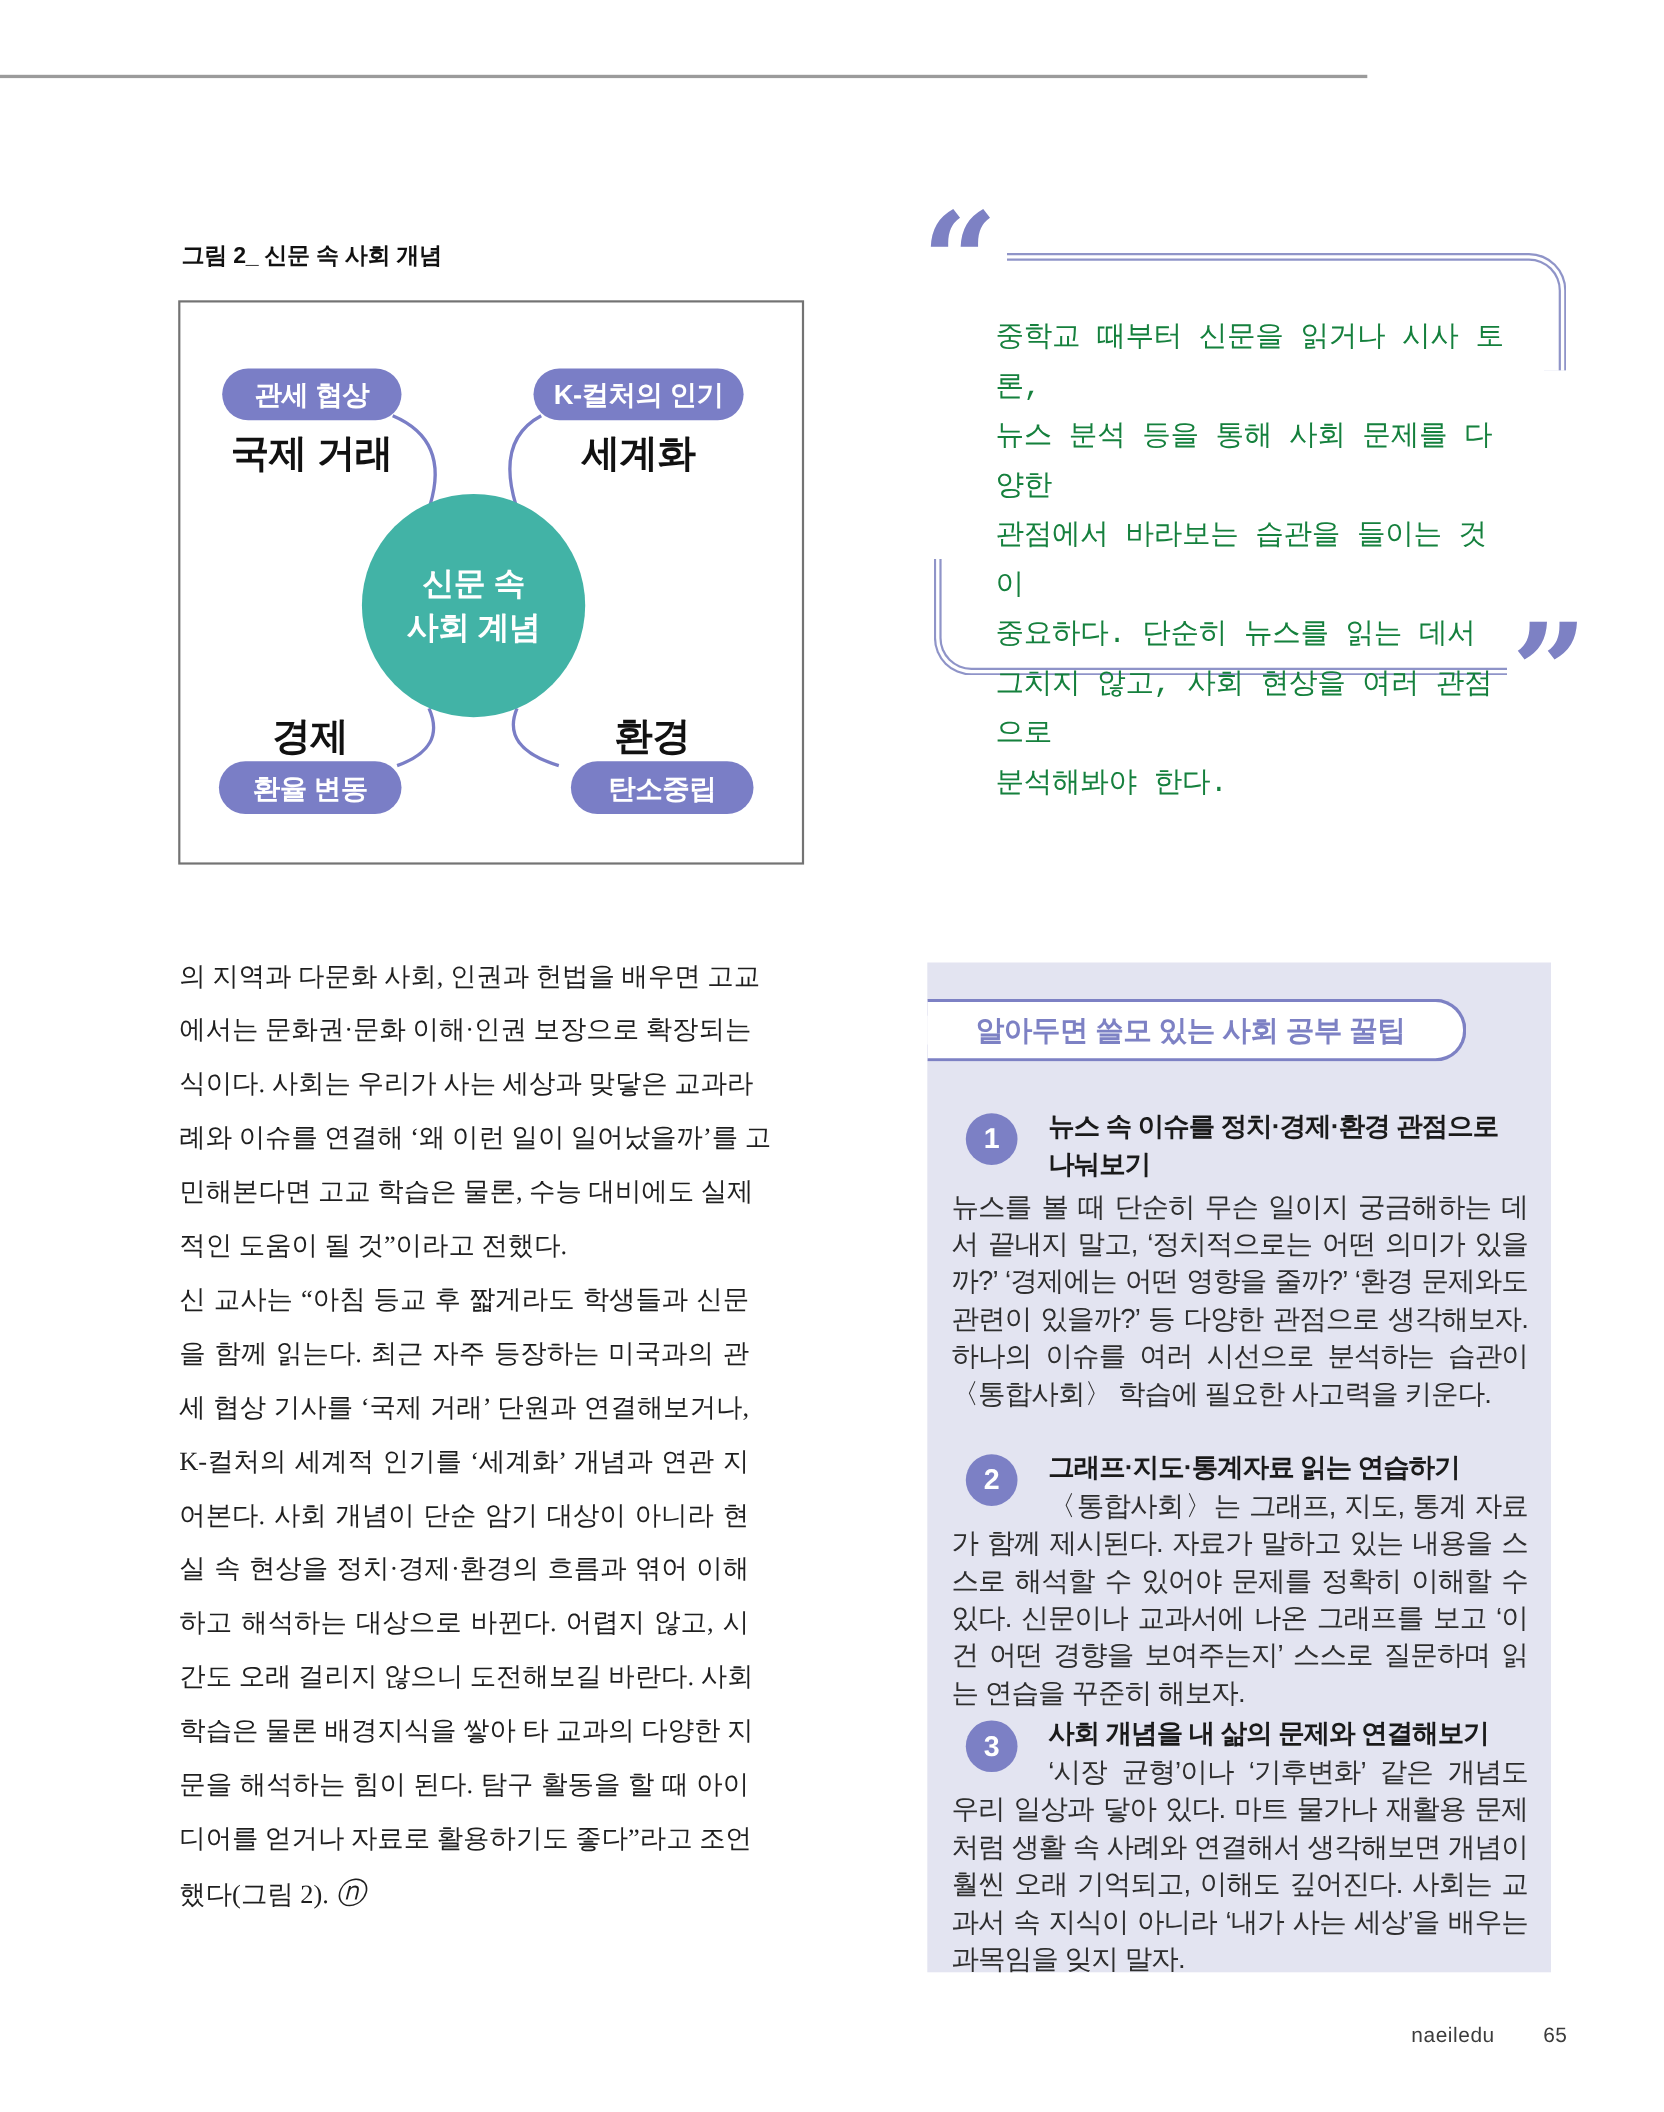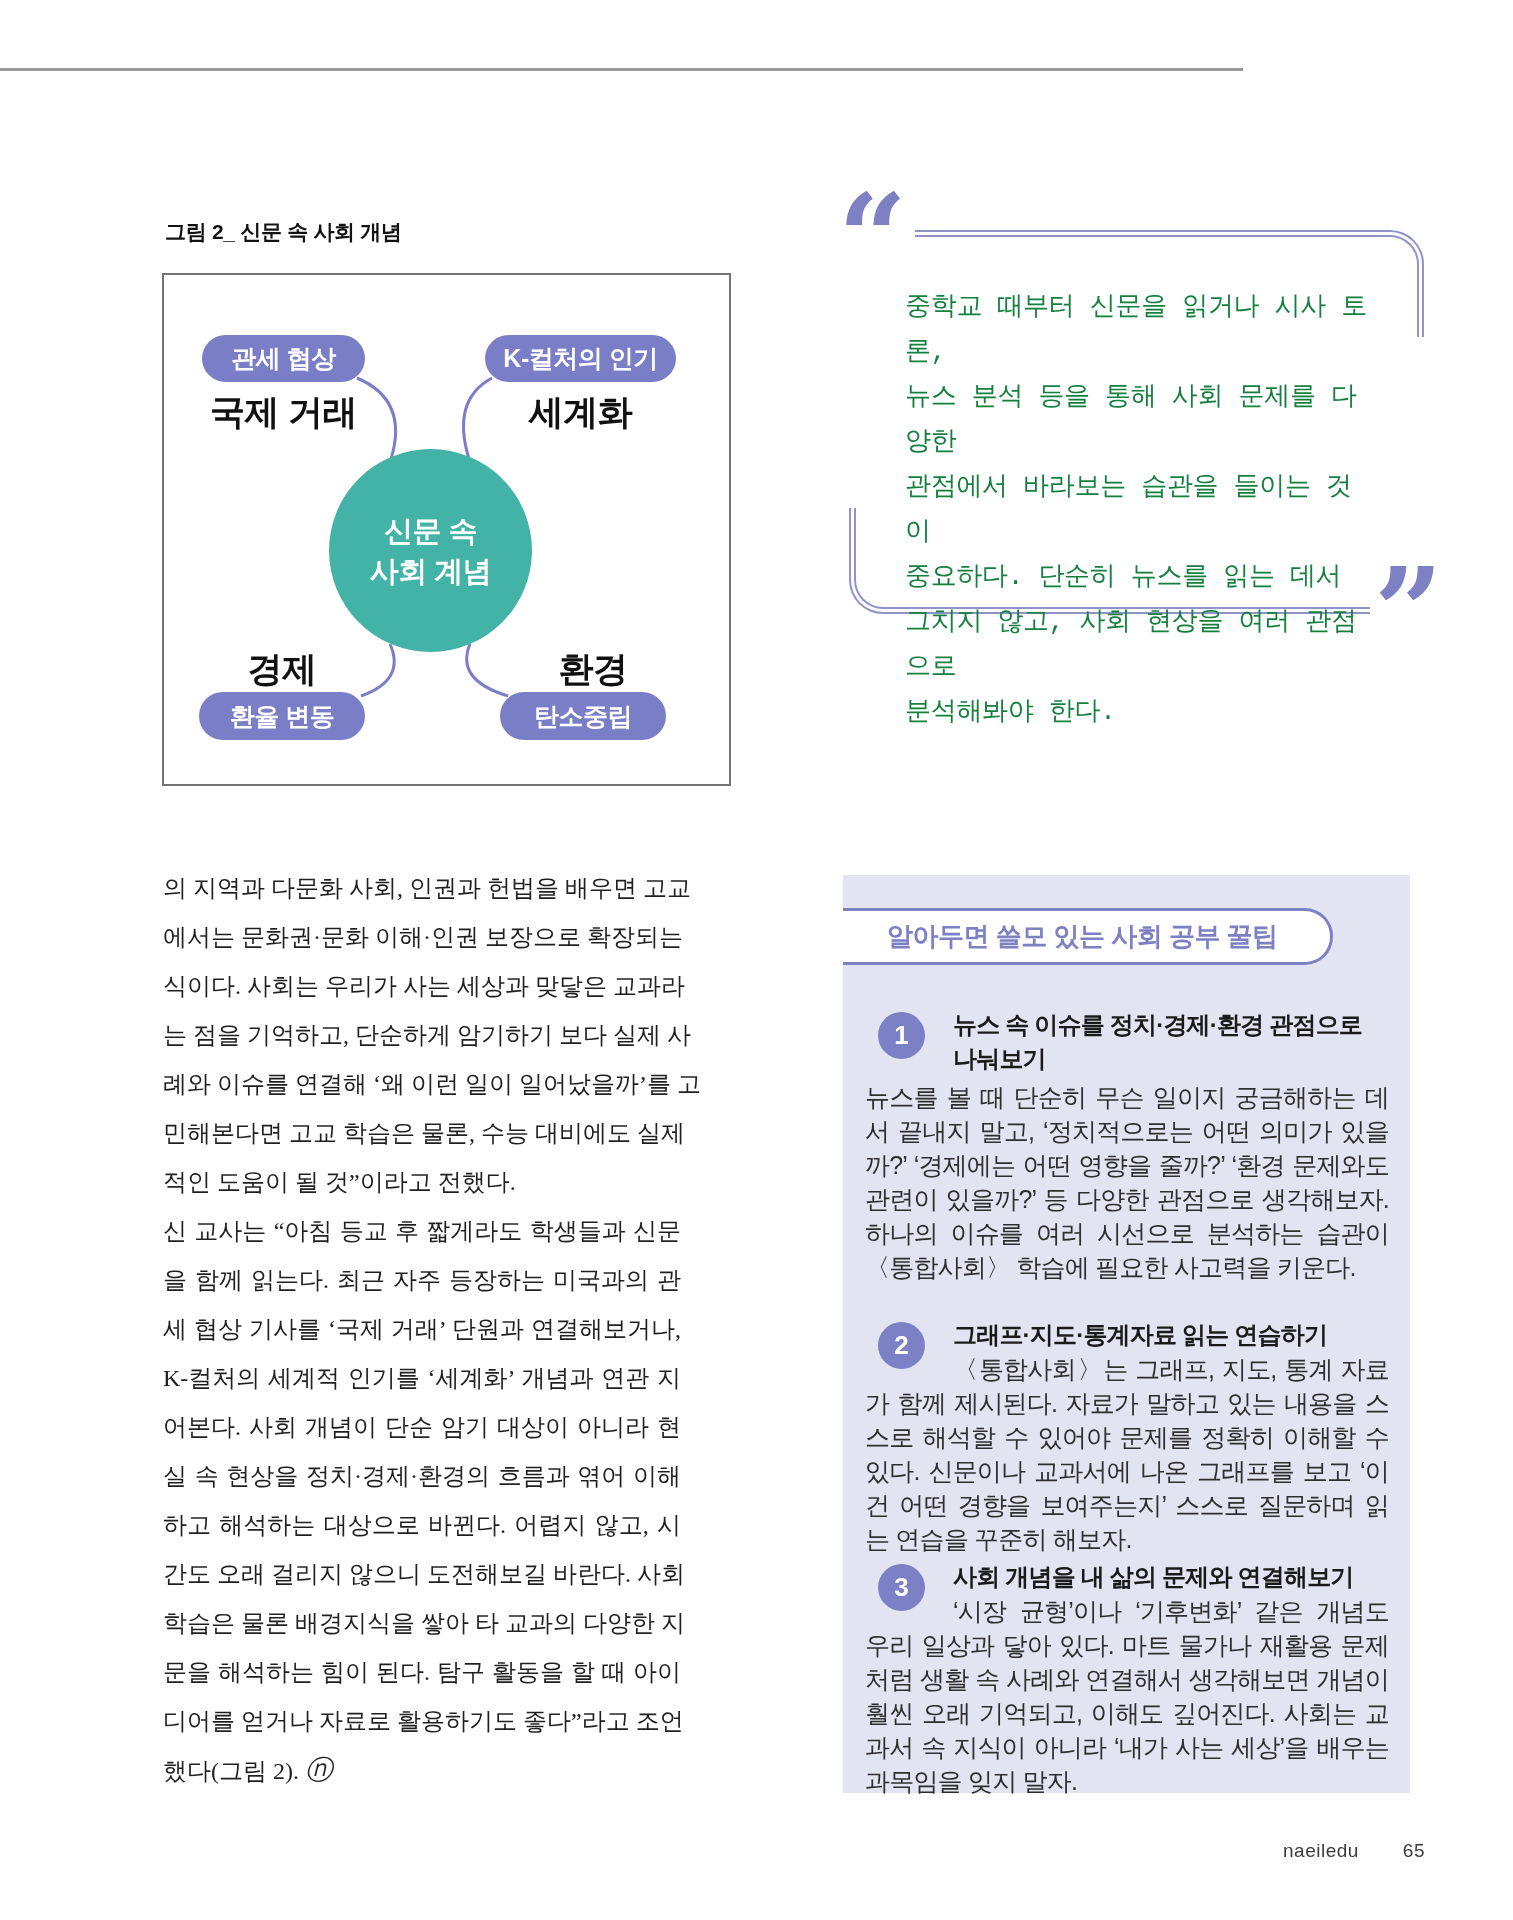--- a/index.html
+++ b/index.html
@@ -11,21 +11,21 @@
 
   
   .fig-caption { position:absolute; left:165px; top:218px; font-size:21px; font-weight:bold; color:#111; letter-spacing:-0.3px; }
   .figure-box { position:absolute; left:162px; top:273px; width:565px; height:509px; border:2px solid #737373; background:#fff; }
   .fig-connectors { position:absolute; left:0; top:0; }
   .pill { position:absolute; background:#7a7ec6; color:#fff; font-weight:bold; font-size:25px;
           border-radius:26px; display:flex; align-items:center; justify-content:center; letter-spacing:-0.5px; }
   .p-tl { left:38px;  top:60px;  width:163px; height:47px; }
   .p-tr { left:321px; top:60px;  width:191px; height:47px; }
   .p-bl { left:35px;  top:417px; width:166px; height:48px;text-align:right; }
-  .p-br { left:336px; top:417px; width:166px; height:48px; }
+  .p-br { left:355px; top:417px; width:166px; height:48px; }
   .node-label { position:absolute; font-size:35px; font-weight:bold; color:#111; text-align:center; letter-spacing:-0.5px; }
   .l-tl { left:38px;  top:114px; width:163px; }
   .l-tr { left:321px; top:114px; width:191px; }
   .l-bl { left:35px;  top:371px; width:166px; }
   .l-br { left:346px; top:371px; width:166px; }
   .center-circle { position:absolute; left:165px; top:174px; width:203px; height:203px; border-radius:50%;
                    background:#42b3a6; color:#fff; display:flex; flex-direction:column; align-items:center;
                    justify-content:center; font-size:29px; font-weight:bold; line-height:40px; letter-spacing:-0.5px; }
 
   
@@ -111,21 +111,20 @@
     <div>중요하다. 단순히 뉴스를 읽는 데서</div>
     <div>그치지 않고, 사회 현상을 여러 관점으로</div>
     <div>분석해봐야 한다.</div>
   </div>
   <div class="q-close">”</div>
 
   <div class="article">
     <div class="article-line">의 지역과 다문화 사회, 인권과 헌법을 배우면 고교</div>
     <div class="article-line">에서는 문화권·문화 이해·인권 보장으로 확장되는</div>
     <div class="article-line">식이다. 사회는 우리가 사는 세상과 맞닿은 교과라</div>
-    <div class="article-line">는 점을 기억하고, 단순하게 암기하기 보다 실제 사</div>
     <div class="article-line">례와 이슈를 연결해 ‘왜 이런 일이 일어났을까’를 고</div>
     <div class="article-line">민해본다면 고교 학습은 물론, 수능 대비에도 실제</div>
     <div class="article-line short">적인 도움이 될 것”이라고 전했다.</div>
     <div class="article-line">신 교사는 “아침 등교 후 짧게라도 학생들과 신문</div>
     <div class="article-line">을 함께 읽는다. 최근 자주 등장하는 미국과의 관</div>
     <div class="article-line">세 협상 기사를 ‘국제 거래’ 단원과 연결해보거나,</div>
     <div class="article-line">K-컬처의 세계적 인기를 ‘세계화’ 개념과 연관 지</div>
     <div class="article-line">어본다. 사회 개념이 단순 암기 대상이 아니라 현</div>
     <div class="article-line">실 속 현상을 정치·경제·환경의 흐름과 엮어 이해</div>
     <div class="article-line">하고 해석하는 대상으로 바뀐다. 어렵지 않고, 시</div>

